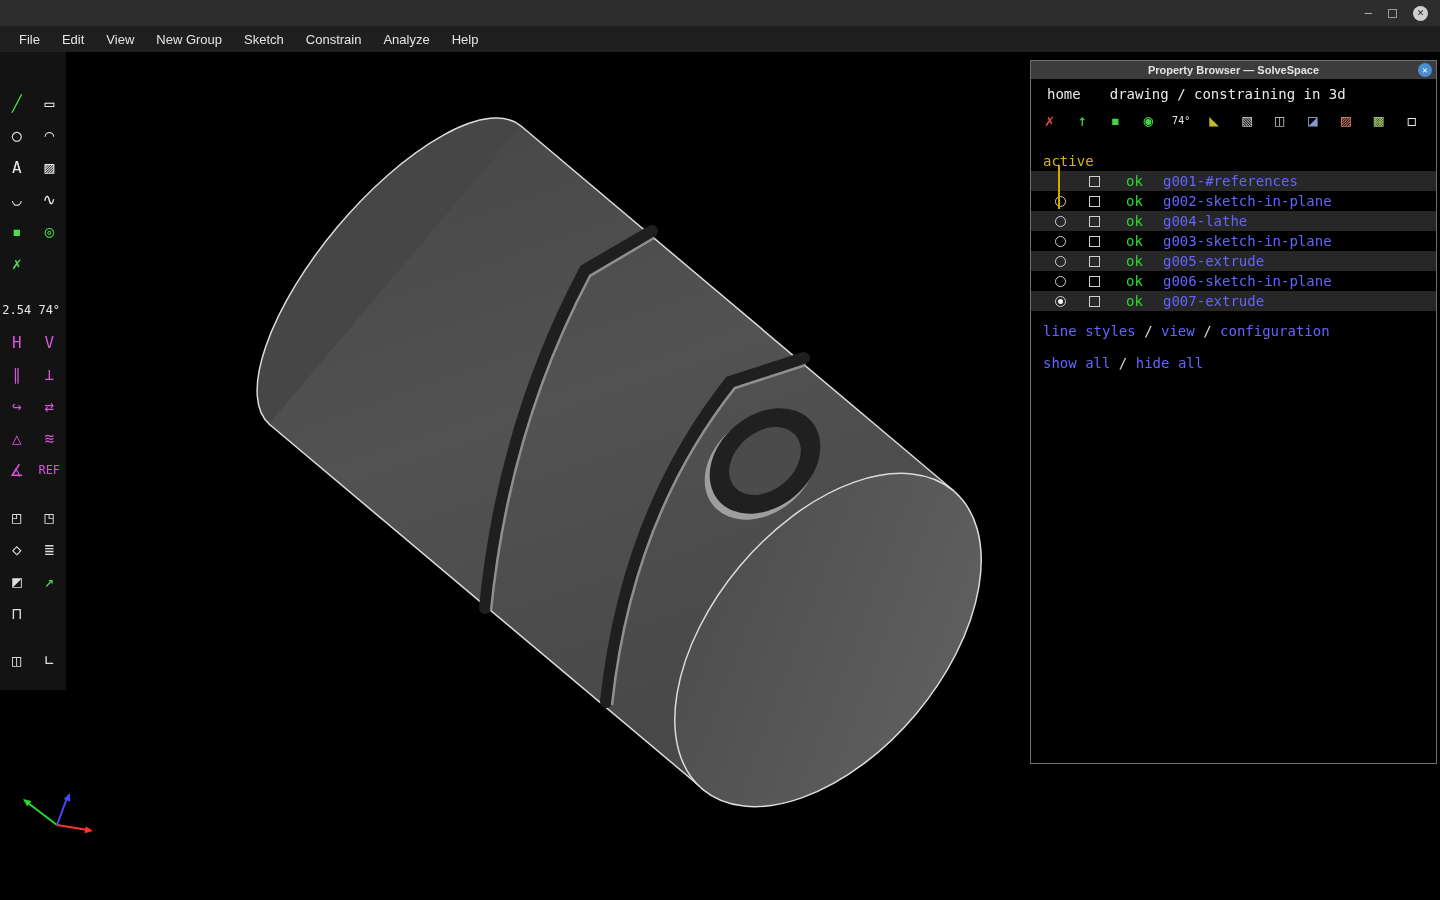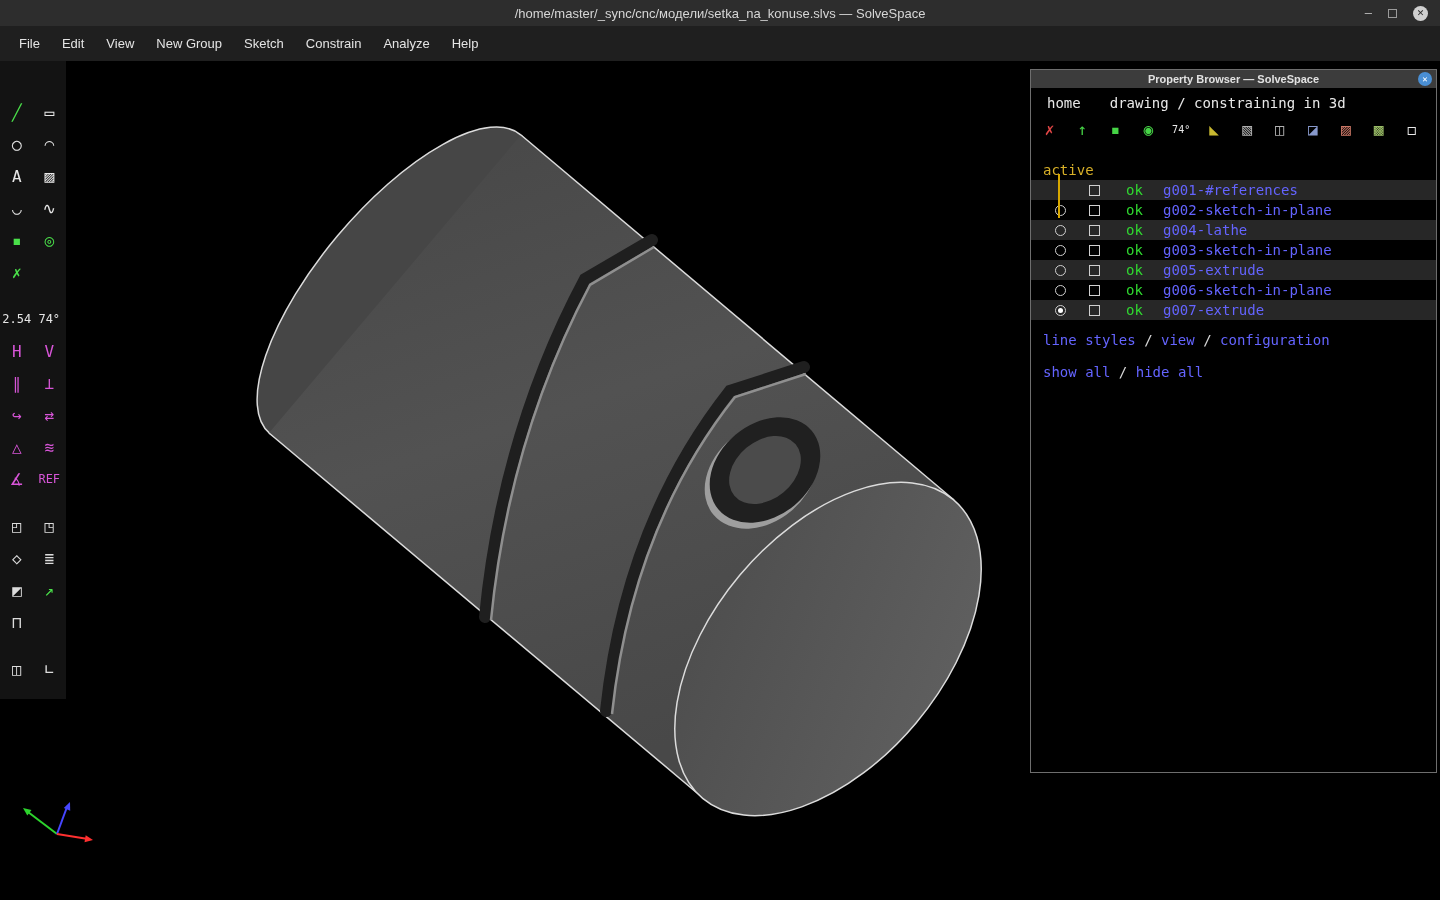--- a/index.html
+++ b/index.html
@@ -7,21 +7,21 @@
 
   
   .titlebar{height:26px;background:#2d2d2d;position:relative;display:flex;align-items:center}
   .tb-title{position:absolute;left:0;right:0;text-align:center;color:#d6d6d6;font-size:13px}
   .tb-controls{position:absolute;right:12px;display:flex;gap:16px;align-items:center}
   .tb-min{color:#bdbdbd;font-size:13px;line-height:10px}
   .tb-max{width:9px;height:9px;border:1px solid #9a9a9a;display:inline-block}
   .tb-close{width:15px;height:15px;border-radius:50%;background:#cfcfcf;color:#2b2b2b;font-size:9px;
             display:flex;align-items:center;justify-content:center;cursor:default}
 
-  .menubar{height:35px;background:#1f1f1f;display:flex;align-items:flex-end;padding-left:8px}
+  .menubar{height:26px;background:#1f1f1f;display:flex;align-items:flex-end;padding-left:8px}
   .menu-item{padding:0 11px;height:100%;display:flex;align-items:center;color:#e4e4e4;font-size:13px;cursor:default}
 
   
   .workspace{position:relative;height:848px;background:#000;overflow:hidden}
   .viewport-svg{position:absolute;left:0;top:0}
 
   
   .toolbar{position:absolute;left:0;top:0;width:66px;height:638px;background:#131313;padding:35px 2px 0 2px}
   .tool-row{display:flex;gap:3px;height:32px;align-items:center}
   .tool-row.gap{margin-top:15px}
@@ -63,21 +63,20 @@
   .pb-links{height:20px;line-height:20px;padding-left:12px}
   .pb-links.first{margin-top:12px}
   .pb-links.second{margin-top:10px}
   .pb-link{color:var(--link,#6464ff);cursor:default}
   .sep{color:#d8d8d8}
 </style>
 </head>
 <body>
 
 <div class="titlebar">
-  <div class="tb-title">/home/master/_sync/cnc/модели/setka_na_konuse.slvs — SolveSpace</div>
   <div class="tb-controls">
     <span class="tb-min">–</span>
     <span class="tb-max"></span>
     <span class="tb-close">✕</span>
   </div>
 </div>
 
 <nav class="menubar">
     <div class="menu-item">File</div>
     <div class="menu-item">Edit</div>

